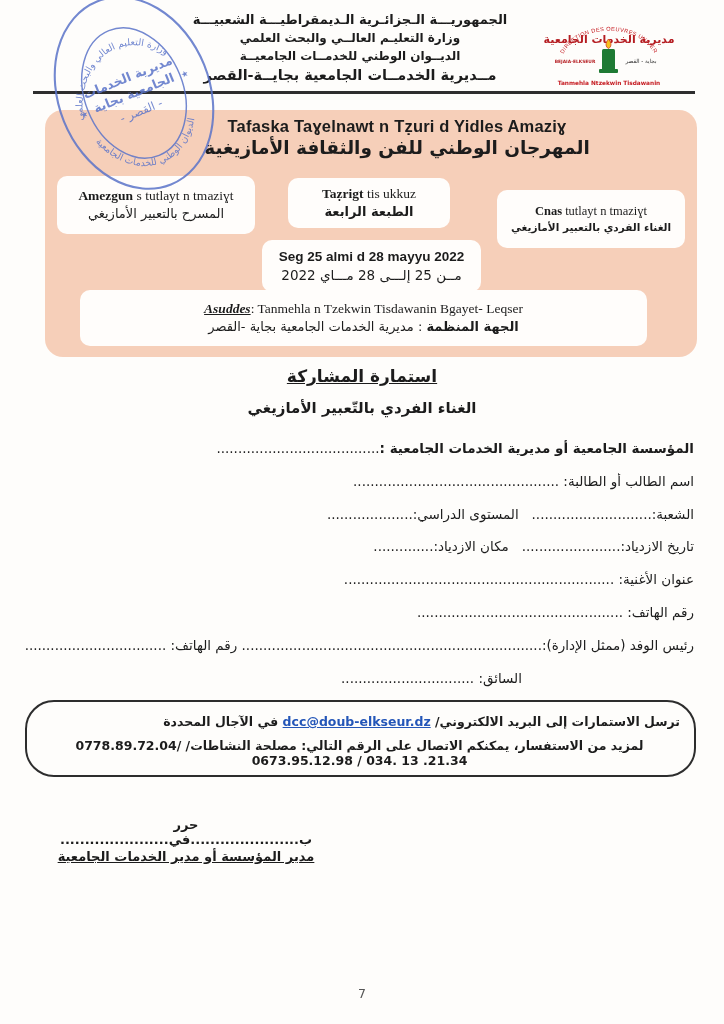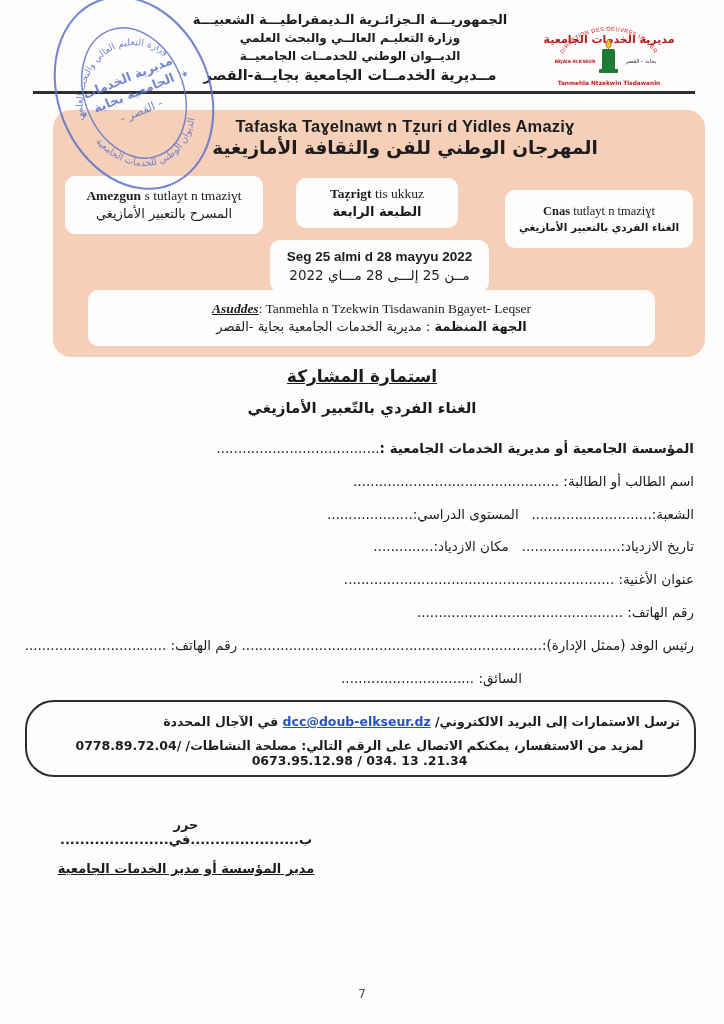--- a/index.html
+++ b/index.html
@@ -15,21 +15,21 @@
 
   
   .logo{position:absolute;top:11px;left:541px;width:136px;height:80px;}
 
   
   .stamp{position:absolute;top:-12px;left:48px;width:172px;height:210px;
          transform:rotate(-22deg);opacity:.85;z-index:5;pointer-events:none;}
 
   
   .peach-panel{position:absolute;top:110px;left:45px;width:652px;height:247px;
-               background:#f6cfb9;border-radius:18px;margin-left:8px;}
+               background:#f6cfb9;border-radius:18px;}
   .fest-title{padding-top:7px;padding-left:52px;text-align:center;}
   .fest-title .lat{font-family:"Liberation Sans",sans-serif;font-size:16.5px;font-weight:600;letter-spacing:.2px;}
   .fest-title .ara{font-size:18.5px;font-weight:bold;direction:rtl;margin-top:1px;}
   .box{position:absolute;background:#fffdfb;border-radius:10px;display:flex;flex-direction:column;
        justify-content:center;text-align:center;line-height:1.35;}
   .box .lat{font-family:"Liberation Serif",serif;font-size:13.5px;}
   .box .lat b{font-weight:bold;}
   .box .ara{font-size:13px;direction:rtl;}
   .box-theatre{left:12px;top:66px;width:198px;height:58px;}
   .box-edition{left:243px;top:68px;width:162px;height:50px;}
@@ -60,21 +60,21 @@
   .contact-box{position:absolute;top:700px;left:25px;width:671px;height:77px;
                border:2px solid #2d2d2d;border-radius:29px;direction:rtl;box-sizing:border-box;}
   .contact-l1{margin:12px 14px 0 10px;text-align:right;font-weight:bold;font-size:12.5px;}
   .contact-l2{margin:9px 10px 0 8px;text-align:center;font-weight:bold;font-size:12.5px;}
   .email-link{color:#2456b8;text-decoration:underline;direction:ltr;unicode-bidi:isolate;cursor:pointer;}
   .nums{direction:ltr;unicode-bidi:isolate;}
 
   
   .signature{position:absolute;top:817px;left:55px;width:262px;text-align:center;
              direction:rtl;font-size:13px;font-weight:bold;}
-  .sig-l2{margin-top:14px;text-decoration:underline;}
+  .sig-l2{margin-top:2px;text-decoration:underline;}
 
   
   .page-num{position:absolute;top:986px;width:100%;text-align:center;font-size:12.5px;color:#555;}
 </style>
 </head>
 <body>
 
 <div class="page">
 
   <div class="header-text">

